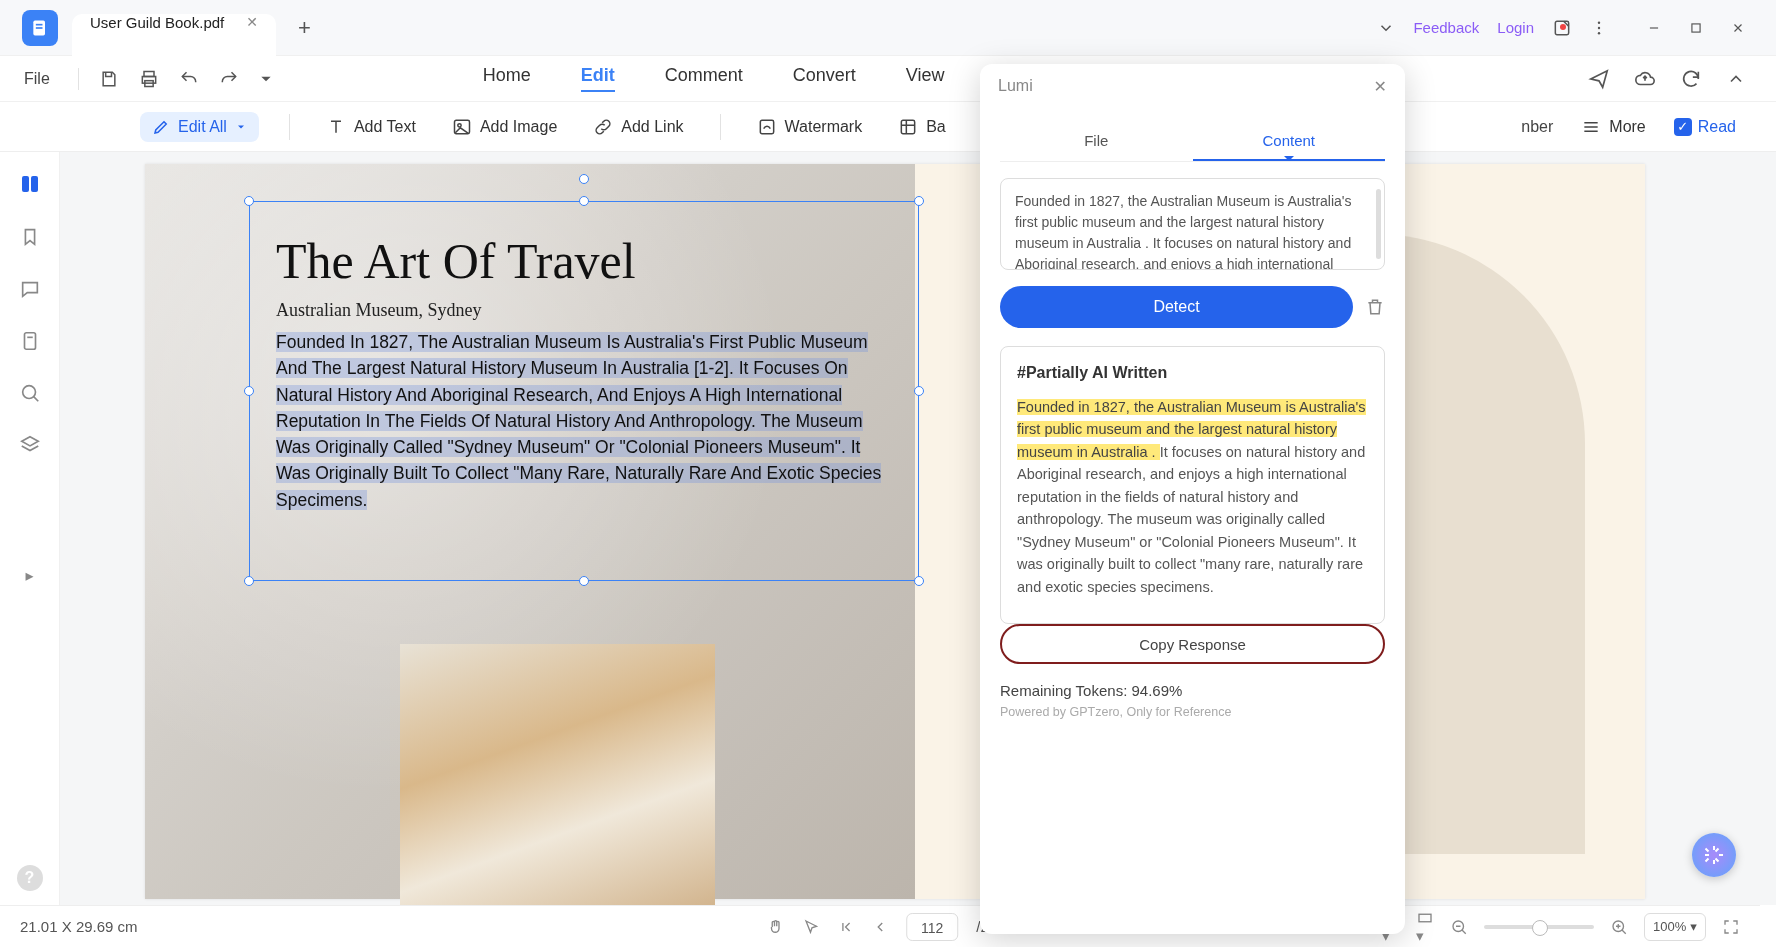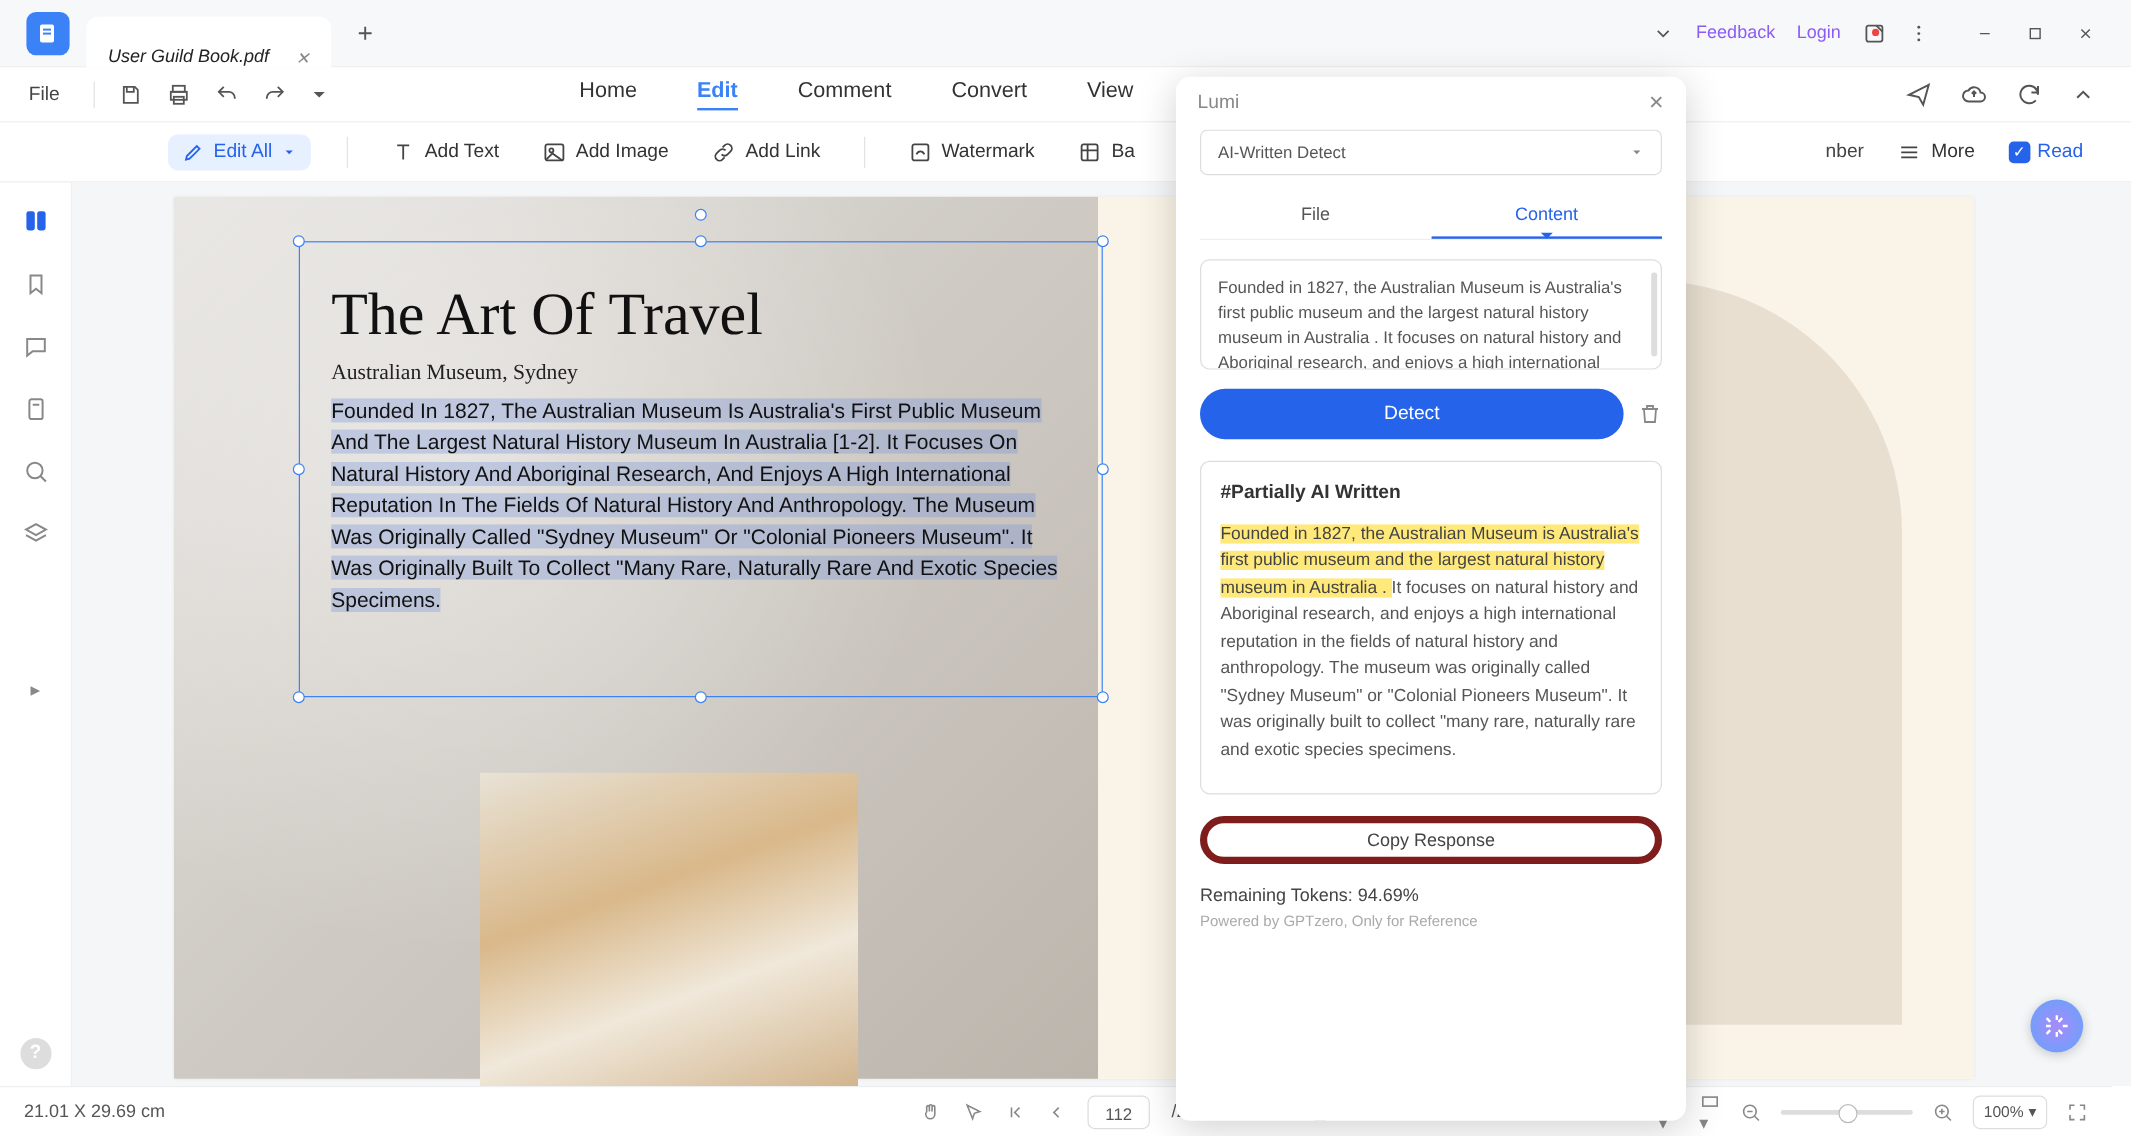--- a/index.html
+++ b/index.html
@@ -1,21 +1,21 @@
 <!DOCTYPE html>
 <html><head>
 <meta charset="utf-8">
 <style>
 * { margin: 0; padding: 0; box-sizing: border-box; font-family: -apple-system, BlinkMacSystemFont, "Segoe UI", Arial, sans-serif; }
 body { width: 1776px; height: 947px; background: #fff; overflow: hidden; position: relative; transform-origin: top left; }
 
 
 .titlebar { height: 56px; display: flex; align-items: center; background: #f7f8fa; border-bottom: 1px solid #f0f0f0; padding: 0 8px; }
 .app-logo { width: 36px; height: 36px; background: #3B82F6; border-radius: 8px; margin: 0 10px 0 14px; display:flex;align-items:center;justify-content:center;color:#fff;font-weight:700; }
-.tab { height: 42px; background: #fff; border-radius: 10px 10px 0 0; display: flex; align-items: flex-end; padding: 0 18px 0 18px; margin-top: 14px; font-size: 15px; color: #222; position: relative; margin-left:4px;font-style:italic;}
+.tab { height: 42px; background: #fff; border-radius: 10px 10px 0 0; display: flex; align-items: flex-start; padding: 0 18px 0 18px; margin-top: 14px; font-size: 15px; color: #222; position: relative; margin-left:4px;}
 .tab .close { margin-left: 22px; color: #888; font-size: 14px; }
 .newtab { margin-left: 22px; color: #555; font-size: 22px; font-weight: 300; }
 .titlebar-right { margin-left: auto; display: flex; align-items: center; gap: 18px; padding-right: 12px; color: #8b5cf6; font-size: 15px; }
 .titlebar-right .icn { color:#555; display:inline-flex; align-items:center;}
 .win-btns { display:flex; gap:6px; margin-left:10px;}
 .win-btns span { width:36px; height:36px; display:flex;align-items:center;justify-content:center;color:#555;border-radius:6px;}
 .red-dot { position:relative;}
 .red-dot::after { content:''; position:absolute; top:6px; right:6px; width:6px;height:6px;background:#ef4444;border-radius:50%;}
 
 
@@ -77,21 +77,21 @@
 .lumi-tab.active { color:#2563eb; border-bottom:2px solid #2563eb; font-weight:500; position:relative;}
 .lumi-tab.active::after { content:''; position:absolute; bottom:-7px; left:50%; margin-left:-5px; border:5px solid transparent; border-top-color:#2563eb;}
 .lumi-textarea { border:1px solid #ddd; border-radius:8px; margin-top:16px; padding:12px 14px; font-size:14px; line-height:1.5; color:#555; height:92px; overflow:hidden; position:relative;}
 .lumi-textarea::after { content:''; position:absolute; right:3px; top:10px; bottom:10px; width:5px; background:#ddd; border-radius:3px;}
 .detect-row { display:flex; gap:12px; margin-top:16px; align-items:center;}
 .detect-btn { flex:1; height:42px; background:#2563eb; color:#fff; border-radius:22px; display:flex;align-items:center;justify-content:center; font-size:16px;}
 .trash { color:#888;}
 .result { border:1px solid #ddd; border-radius:8px; margin-top:18px; padding:14px 16px; font-size:14.5px; line-height:1.55; color:#555; height:278px;}
 .result h4 { font-size:16px; color:#333; font-weight:600; margin-bottom:10px;}
 .result .hl { background:#ffe97a; color:#444;}
-.copy-btn { height:40px; border:6px solid #7f1d1d; border-radius:22px; display:flex;align-items:center;justify-content:center; font-size:15px; color:#444; margin-top:18px;}
+.copy-btn { height:40px; border:2px solid #7f1d1d; border-radius:22px; display:flex;align-items:center;justify-content:center; font-size:15px; color:#444; }
 .note-row { font-size:15px; color:#666; margin-top:14px; line-height:1.5;}
 .note-row .sw { display:inline-block; width:16px; height:16px; background:#ffe97a; vertical-align:middle; margin:0 4px;}
 .tokens { font-size:15px; color:#444; margin-top:18px;}
 .powered { font-size:12.5px; color:#aaa; margin-top:6px;}
 
 
 .ai-fab { position:absolute; right:40px; bottom:70px; width:44px; height:44px; border-radius:50%; background: radial-gradient(circle, #a78bfa, #60a5fa); box-shadow: 0 2px 10px rgba(0,0,0,0.2); display:flex;align-items:center;justify-content:center;color:#fff;}
 
 
 .status { position:absolute; left:0; right:16px; bottom:0; height:42px; background:#fff; border-top:1px solid #eee; display:flex; align-items:center; padding:0 20px; font-size:15px; color:#555;}
@@ -354,26 +354,20 @@
     </div>
   </div>
 </div>
 
 <div class="lumi">
   <div class="lumi-head">
     <span>Lumi</span>
     <span class="x">✕</span>
   </div>
   <div class="lumi-body">
-    <div class="lumi-select">
-      <span>AI-Written Detect</span>
-      <svg width="12" height="12" viewBox="0 0 24 24" fill="#888">
-          <path d="M6 9l6 6 6-6z"></path>
-        </svg>
-    </div>
     <div class="lumi-tabs">
       <div class="lumi-tab">File</div>
       <div class="lumi-tab active">Content</div>
     </div>
     <div class="lumi-textarea">Founded in 1827, the Australian Museum is Australia's first public museum and the largest natural history museum in Australia . It focuses on natural history and Aboriginal research, and enjoys a high international</div>
     <div class="detect-row">
       <div class="detect-btn">Detect</div>
       <span class="trash">
           <svg width="20" height="20" viewBox="0 0 24 24" fill="none" stroke="currentColor" stroke-width="1.8">
             <path d="M4 7h16M9 7V4h6v3M6 7l1 13h10l1-13"></path>

